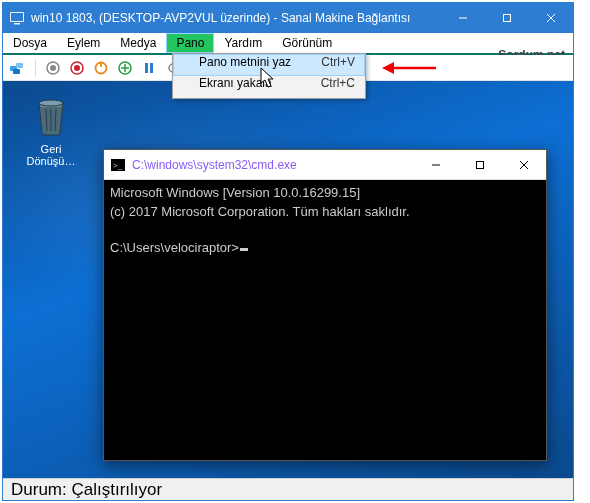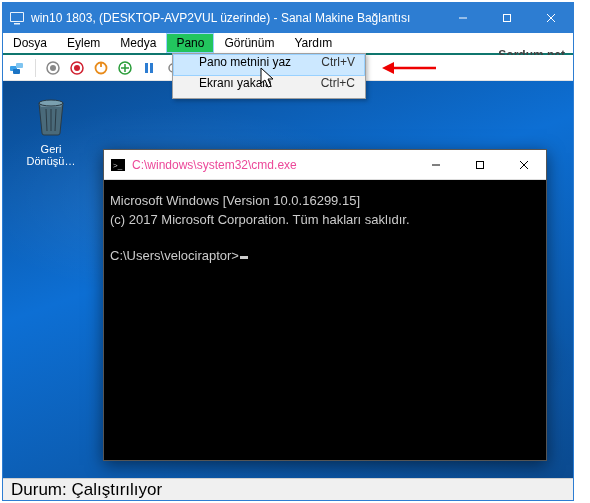--- a/index.html
+++ b/index.html
@@ -41,24 +41,24 @@
 .desktop { flex: 1; background: linear-gradient(160deg, #0b4a8f 0%, #0d6fd4 40%, #0b4a8f 100%); position: relative; overflow: hidden; }
 .desktop::before { content:""; position:absolute; inset:0; background: radial-gradient(60% 40% at 30% 30%, rgba(255,255,255,.08), transparent 60%), radial-gradient(50% 30% at 70% 70%, rgba(0,0,0,.25), transparent 60%); }
 
 .desktop-icon { position: absolute; left: 18px; top: 12px; width: 60px; text-align: center; color: #fff; font-size: 11px; z-index: 5; }
 .desktop-icon .bin { margin: 0 auto 4px; }
 
 
 .cmd-window { position: absolute; left: 100px; top: 68px; width: 444px; height: 312px; background: #fff; border: 1px solid #555; box-shadow: 0 4px 16px rgba(0,0,0,.5); z-index: 10; display: flex; flex-direction: column; }
 .cmd-titlebar { height: 30px; background: #fff; display: flex; align-items: center; font-size: 12px; border-bottom: 1px solid #ddd; }
 .cmd-titlebar .icon { width: 16px; height: 16px; margin: 0 6px; display: flex; align-items: center; justify-content: center; }
-.cmd-titlebar .title { flex: 1; color: #ec4899; }
+.cmd-titlebar .title { flex: 1; color: #8b5cf6; }
 .cmd-titlebar .controls { display: flex; height: 100%; }
 .cmd-titlebar .controls .btn { width: 44px; height: 100%; display: flex; align-items: center; justify-content: center; font-size: 11px; color: #000; }
-.cmd-body { flex: 1; background: #000; color: #ccc; font-family: Consolas, "Courier New", monospace; font-size: 13px; padding: 12px 6px; line-height: 1.35; white-space: pre; overflow: hidden; }
+.cmd-body { flex: 1; background: #000; color: #ccc; font-family: Consolas, "Courier New", monospace; font-size: 13px; padding: 4px 6px; line-height: 1.35; white-space: pre; overflow: hidden; }
 .cmd-body .cursor { display:inline-block; width: 8px; height: 3px; background: #ccc; vertical-align: baseline; margin-left: 1px; position: relative; top: -1px; }
 
 
 .statusbar { height: 22px; background: #f0f0f0; border-top: 1px solid #d0d0d0; font-size: 17px; display: flex; align-items: center; padding: 0 8px; }
 </style>
 </head>
 <body>
 
 <div class="vm-window">
 
@@ -89,22 +89,22 @@
           </svg>
       </div>
     </div>
   </div>
 
   <div class="menubar">
     <div class="item">Dosya</div>
     <div class="item">Eylem</div>
     <div class="item">Medya</div>
     <div class="item active">Pano</div>
+    <div class="item">Yardım</div>
     <div class="item">Görünüm</div>
-    <div class="item">Yardım</div>
     <span class="watermark">Sordum.net</span>
   </div>
 
   <div class="toolbar">
     <span class="tb-btn">
       <svg width="16" height="14" viewBox="0 0 16 14">
           <rect x="0" y="5" width="7" height="5" rx="1" fill="#3aa0e8"></rect>
           <rect x="6" y="2" width="7" height="5" rx="1" fill="#7fc4f0"></rect>
           <rect x="3" y="8" width="7" height="5" rx="1" fill="#1c74c4"></rect>
         </svg>

